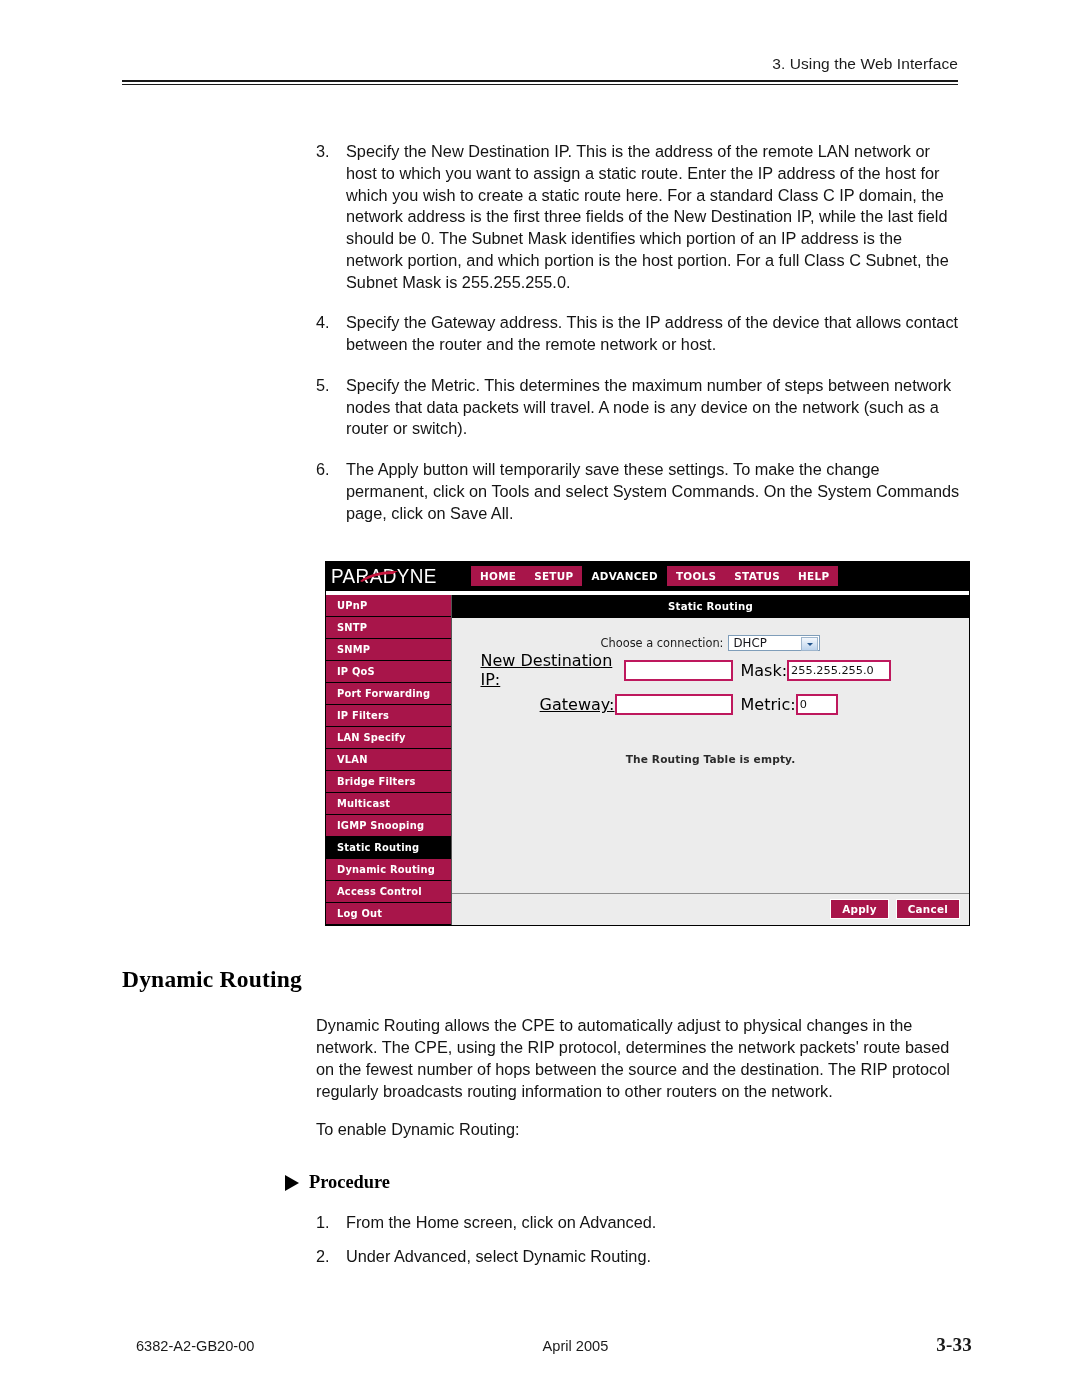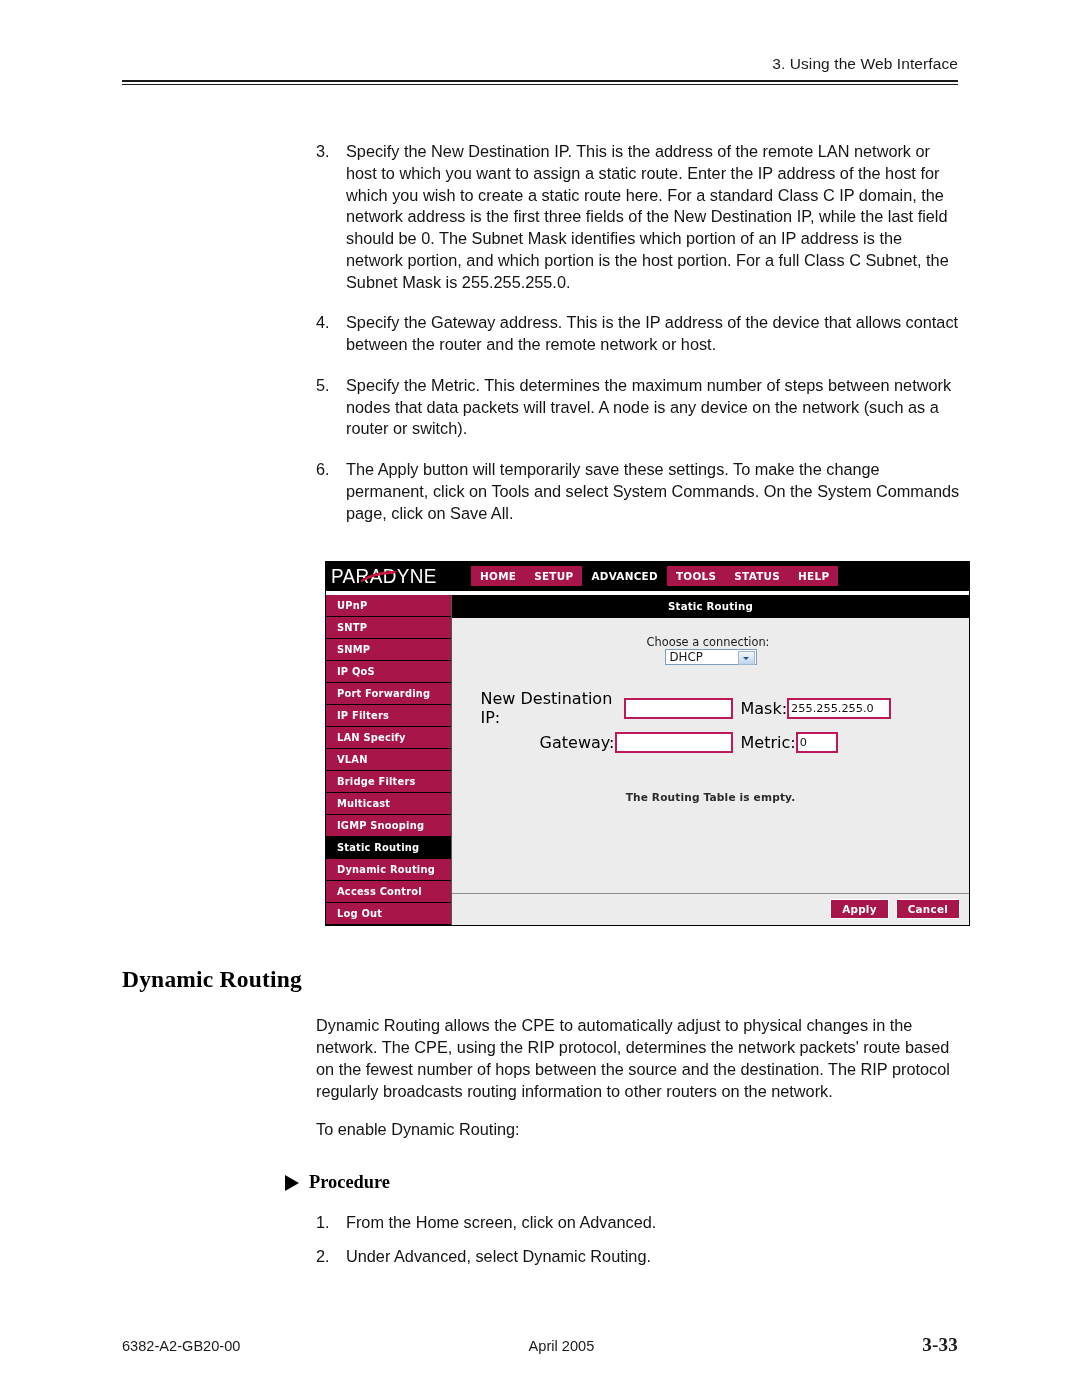--- a/index.html
+++ b/index.html
@@ -182,24 +182,23 @@
   .ru-pane {
     flex: 1 1 auto;
     background: #ececec;
     padding-top: 17px;
     position: relative;
   }
   .frm-row {
     display: flex;
     align-items: center;
     justify-content: center;
-    margin-bottom: 24px;
+    margin-bottom: 0;
     font-size: 11.4px;
     color: #1b1b1b;
-    flex-direction: column;
   }
   .frm-row .lbl {
     text-align: right;
     padding-right: 5px;
     white-space: nowrap;
   }
   .ipt {
     background: #ffffff;
     border: 2px solid #be185d;
     height: 15px;
@@ -250,20 +249,21 @@
     display: flex;
     justify-content: center;
     align-items: center;
     margin-bottom: 5px;
   }
   .col-left {
     display: flex;
     align-items: center;
     justify-content: flex-end;
     width: 252px;
+    text-decoration: underline;
   }
   .col-right {
     display: flex;
     align-items: center;
     justify-content: flex-start;
     width: 200px;
     padding-left: 8px;
   }
   .empty-msg {
     text-align: center;
@@ -360,21 +360,21 @@
   }
   ol.proc-steps > li .num {
     position: absolute;
     left: 0;
     top: 0;
   }
 
   
   .page-footer {
     position: absolute;
-    left: 122px;
+    left: 136px;
     width: 836px;
     top: 1334px;
     display: flex;
     align-items: baseline;
     font-size: 14.6px;
     color: #1a1a1a;
   }
   .page-footer .f-left { flex: 0 0 auto; }
   .page-footer .f-mid {
     flex: 1 1 auto;

